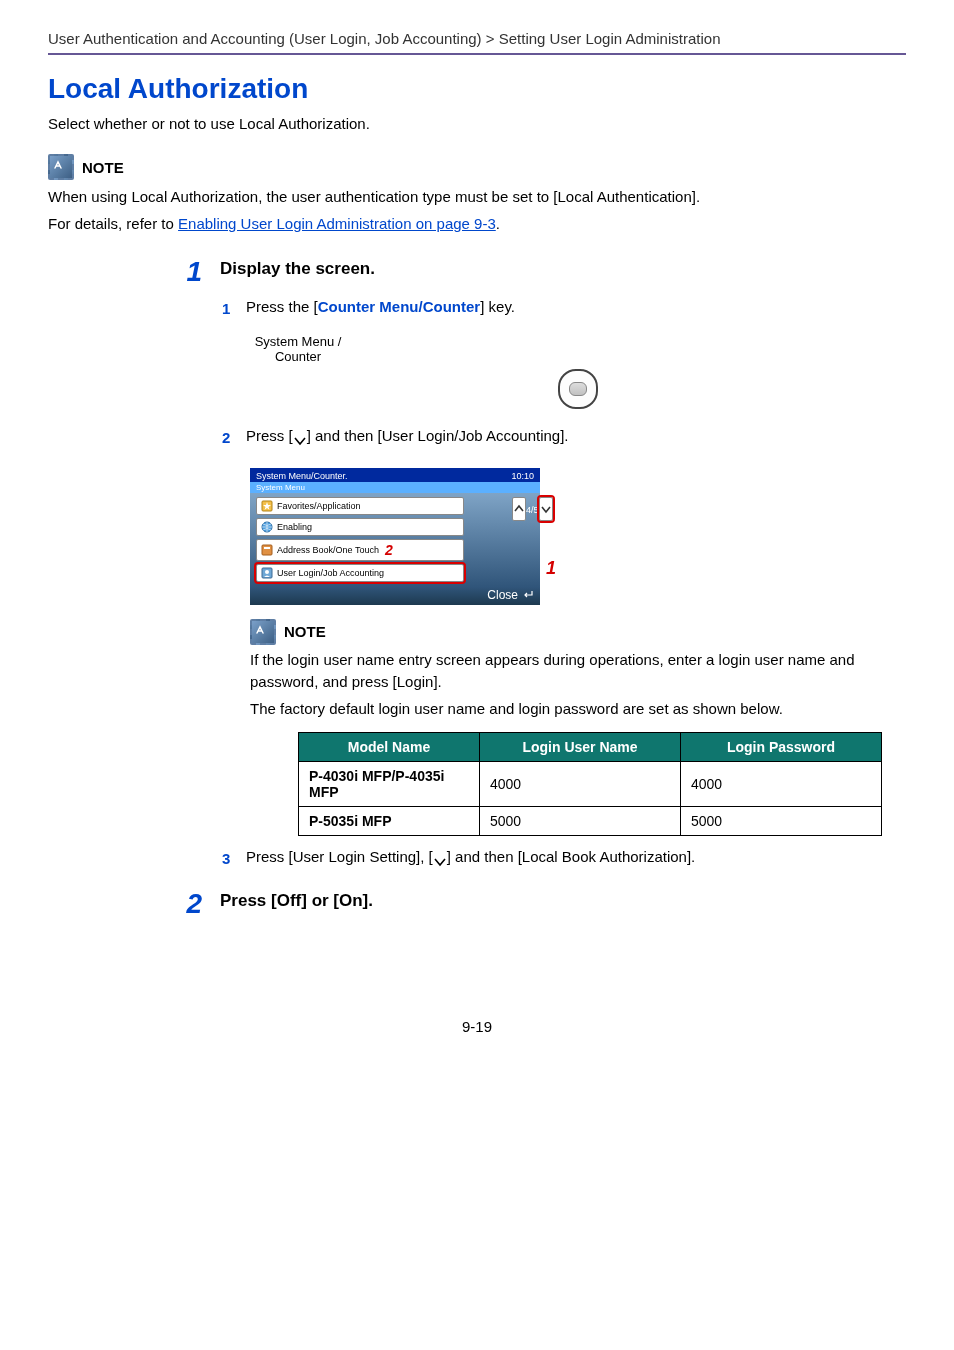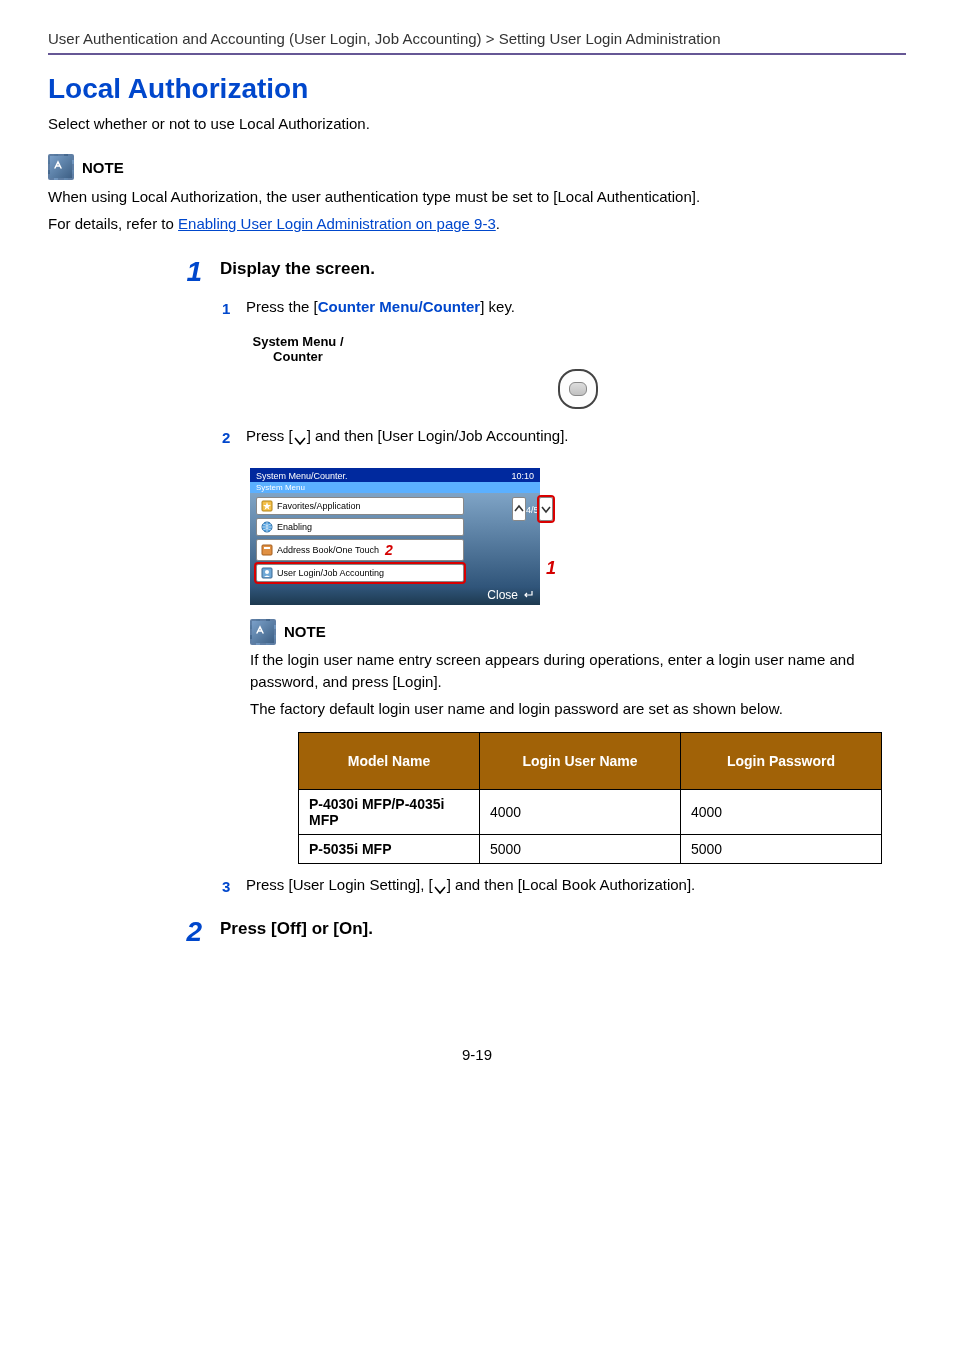--- a/index.html
+++ b/index.html
@@ -106,21 +106,20 @@
     color: #0047cc;
     font-weight: bold;
   }
   .chev-box {
     display:inline-block;
     width:14px; height:10px;
     vertical-align:middle;
   }
   .sys-btn-wrap {
     margin: 18px 0 18px 28px;
-    font-weight: bold;
   }
   .sys-btn-label {
     font-size:13px;
     text-align:center;
     line-height:1.15;
     margin-bottom:4px;
     width: 96px;
   }
   .sys-btn {
     width: 36px; height:36px;
@@ -217,24 +216,24 @@
   .note-block-inner {
     margin-left:28px;
   }
   .inner-note-body p { margin:4px 0; font-size:15px; line-height:1.5; }
   table.login-table {
     border-collapse: collapse;
     margin: 12px 0 12px 48px;
     font-size: 14px;
   }
   table.login-table th {
-    background:#a16207;
+    background:#0f766e;
     color:#fff;
     font-weight:bold;
-    padding:20px 10px;
+    padding:6px 10px;
     border:1px solid #000;
     text-align:center;
   }
   table.login-table td {
     border:1px solid #000;
     padding:6px 10px;
   }
   table.login-table td:first-child { font-weight:bold; }
   .col-model { width:160px; }
   .col-user { width:180px; }

